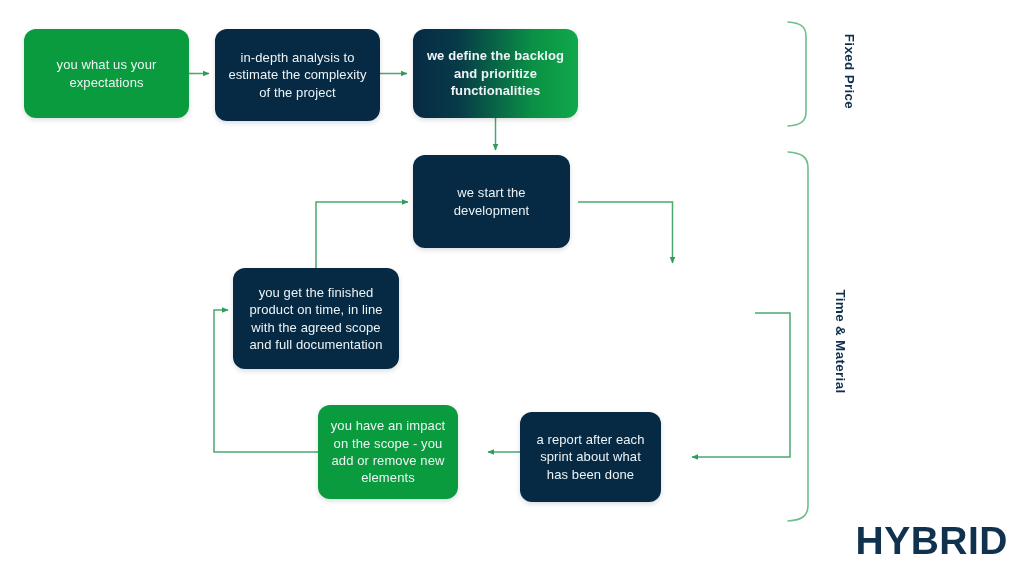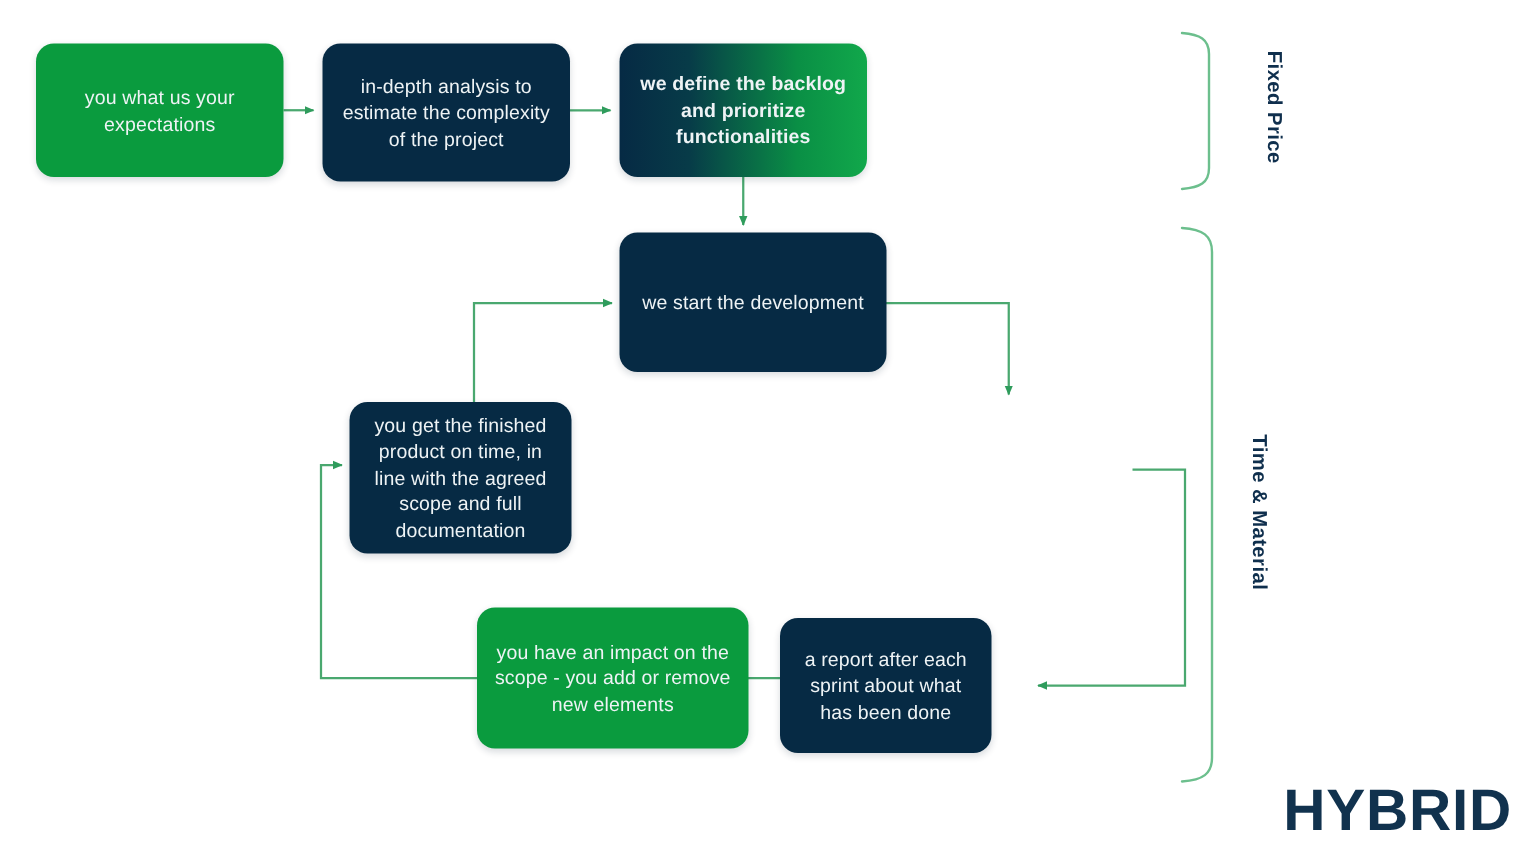--- a/index.html
+++ b/index.html
@@ -141,34 +141,34 @@
   </div>
 
   <div class="node navy" id="n2" style="left:215px; top:29px; width:165px; height:92px;align-items:center;">
     <span>in-depth analysis to estimate the complexity of the project</span>
   </div>
 
   <div class="node grad" id="n3" style="left:413px; top:29px; width:165px; height:89px;font-weight:bold;">
     <span>we define the backlog and prioritize functionalities</span>
   </div>
 
-  <div class="node navy" id="n4" style="left:413px; top:155px; width:178px; height:93px;">
+  <div class="node navy" id="n4" style="left:413px; top:155px; width:157px; height:93px;">
     <span>we start the development</span>
   </div>
 
 
   <div class="node navy" id="n6" style="left:520px; top:412px; width:141px; height:90px;">
     <span>a report after each sprint about what has been done</span>
   </div>
 
-  <div class="node green" id="n7" style="left:318px; top:405px; width:181px; height:94px;">
+  <div class="node green" id="n7" style="left:318px; top:405px; width:140px; height:94px;">
     <span>you have an impact on the scope - you add or remove new elements</span>
   </div>
 
-  <div class="node navy" id="n8" style="left:233px; top:268px; width:148px; height:101px;">
+  <div class="node navy" id="n8" style="left:233px; top:268px; width:166px; height:101px;">
     <span>you get the finished product on time, in line with the agreed scope and full documentation</span>
   </div>
 
   <div class="vlabel" id="label-fixed-price">Fixed Price</div>
 
   <div class="vlabel" id="label-time-material">Time &amp; Material</div>
 
   <div id="logo">HYBRID</div>
 
 </div>

